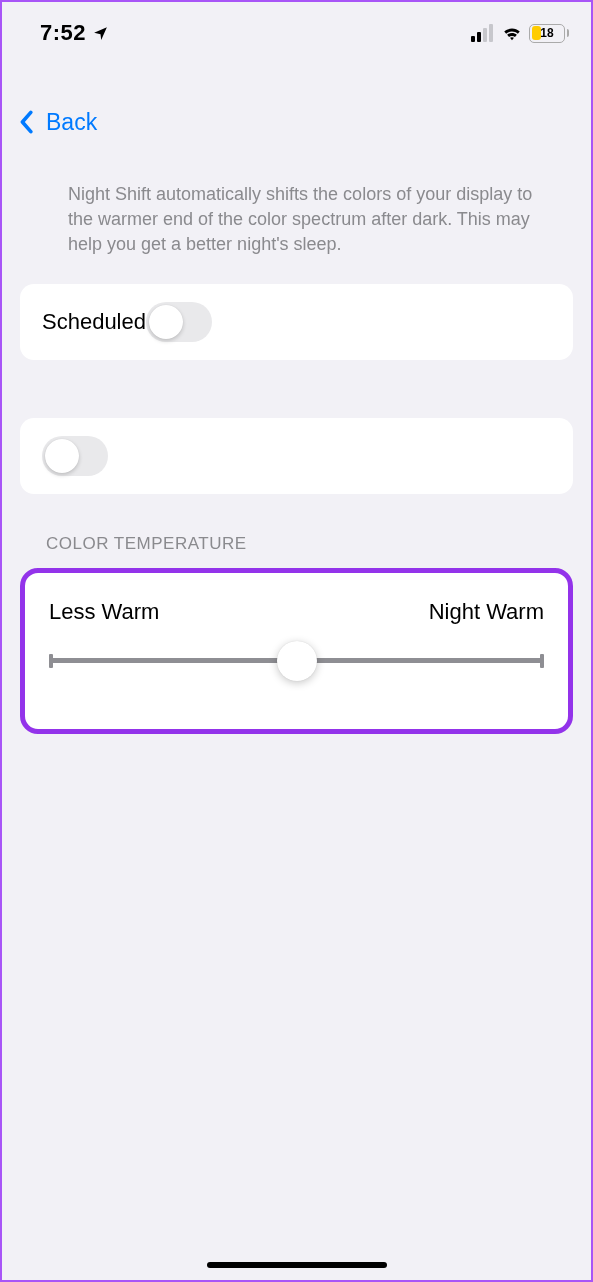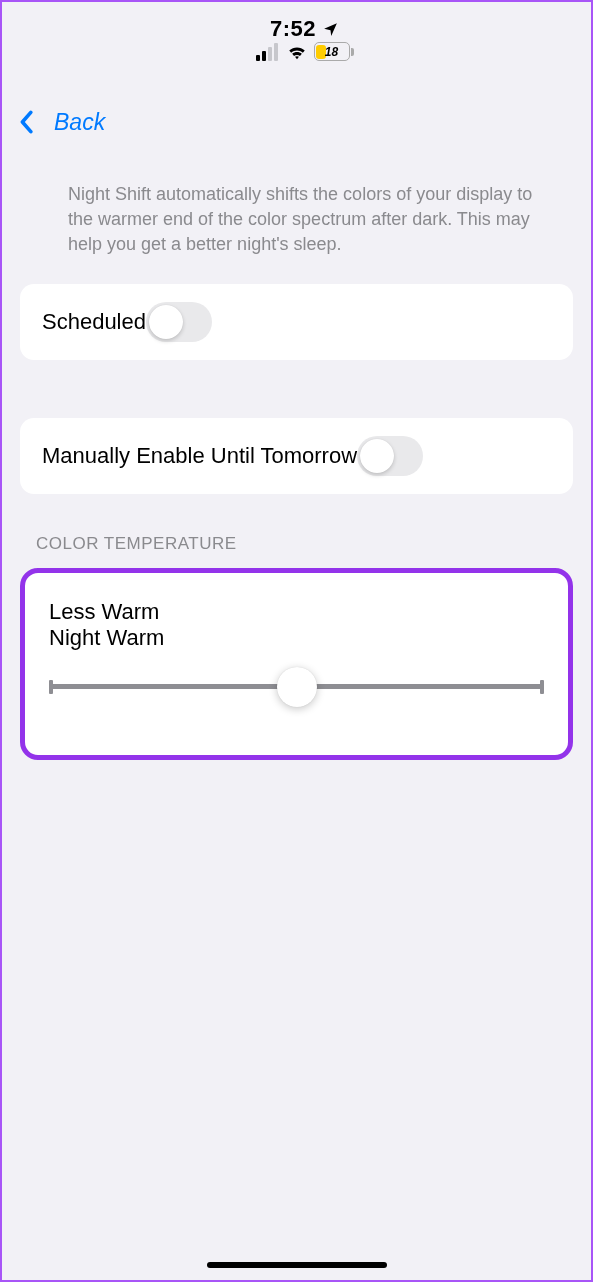--- a/index.html
+++ b/index.html
@@ -11,21 +11,20 @@
       position: relative;
       border: 2px solid #a855f7;
       overflow: hidden;
     }
     .status-bar {
       display: flex;
       justify-content: space-between;
       align-items: center;
       padding: 14px 22px 8px 38px;
       height: 56px;
-      flex-direction: column;
     }
     .status-left {
       display: flex;
       align-items: center;
       gap: 4px;
       font-size: 22px;
       font-weight: 600;
       letter-spacing: 0.5px;
     }
     .location-icon { display: inline-flex; margin-left: 2px; }
@@ -35,21 +34,20 @@
       gap: 6px;
     }
     .signal-bars { display: inline-flex; align-items: flex-end; gap: 2px; margin-right: 2px; }
     .signal-bars span { width: 4px; background: #000; border-radius: 1px; }
     .signal-bars span.off { background: #c7c7cc; }
     .wifi-icon { display: inline-flex; }
     .battery {
       display: inline-flex;
       align-items: center;
       position: relative;
-      font-style: italic;
     }
     .battery-body {
       width: 36px;
       height: 19px;
       border: 1.5px solid #aaa;
       border-radius: 5px;
       position: relative;
       display: flex;
       align-items: center;
     }
@@ -84,25 +82,24 @@
       padding: 0 12px;
       position: relative;
       margin-top: 34px;
       margin-bottom: 12px;
     }
     .back-button {
       display: flex;
       align-items: center;
       color: #007aff;
       font-size: 23px;
-      gap: 20px;
+      gap: 12px;
       cursor: pointer;
       position: absolute;
       left: 16px;
-      font-style: italic;
     }
     .chevron-left { display: inline-flex; }
     .nav-title {
       font-size: 23px;
       font-weight: 600;
       color: #000;
       width: 100%;
       text-align: center;
     }
     .description {
@@ -143,33 +140,33 @@
       border-radius: 50%;
       box-shadow: 0 2px 4px rgba(0,0,0,0.18), 0 0 1px rgba(0,0,0,0.1);
     }
     .gap-row { height: 36px; }
     .section-header {
       font-size: 17px;
       color: #8a8a8e;
       letter-spacing: 0.5px;
       padding: 24px 34px 10px 34px;
       text-transform: uppercase;
+      margin-left: 10px;
     }
     .slider-card {
       background: #fff;
       border-radius: 18px;
       margin: 4px 18px;
       padding: 26px 24px 48px 24px;
       border: 5px solid #9333ea;
     }
     .slider-labels {
       display: flex;
       justify-content: space-between;
       margin-bottom: 16px;
-      flex-direction: column;
     }
     .slider-label {
       font-size: 22px;
       color: #000;
     }
     .slider-track-wrap {
       position: relative;
       height: 40px;
       display: flex;
       align-items: center;
@@ -265,21 +262,20 @@
 <div class="cell">
   <span class="cell-label">Scheduled</span>
   <div class="toggle">
     <div class="toggle-knob"></div>
   </div>
 </div>
 
 <div class="gap-row"></div>
 
 <div class="cell">
-  <span class="cell-label">Manually Enable Until Tomorrow</span>
   <div class="toggle">
     <div class="toggle-knob"></div>
   </div>
 </div>
 
 <div class="section-header">COLOR TEMPERATURE</div>
 
 <div class="slider-card">
   <div class="slider-labels">
     <span class="slider-label">Less Warm</span>

